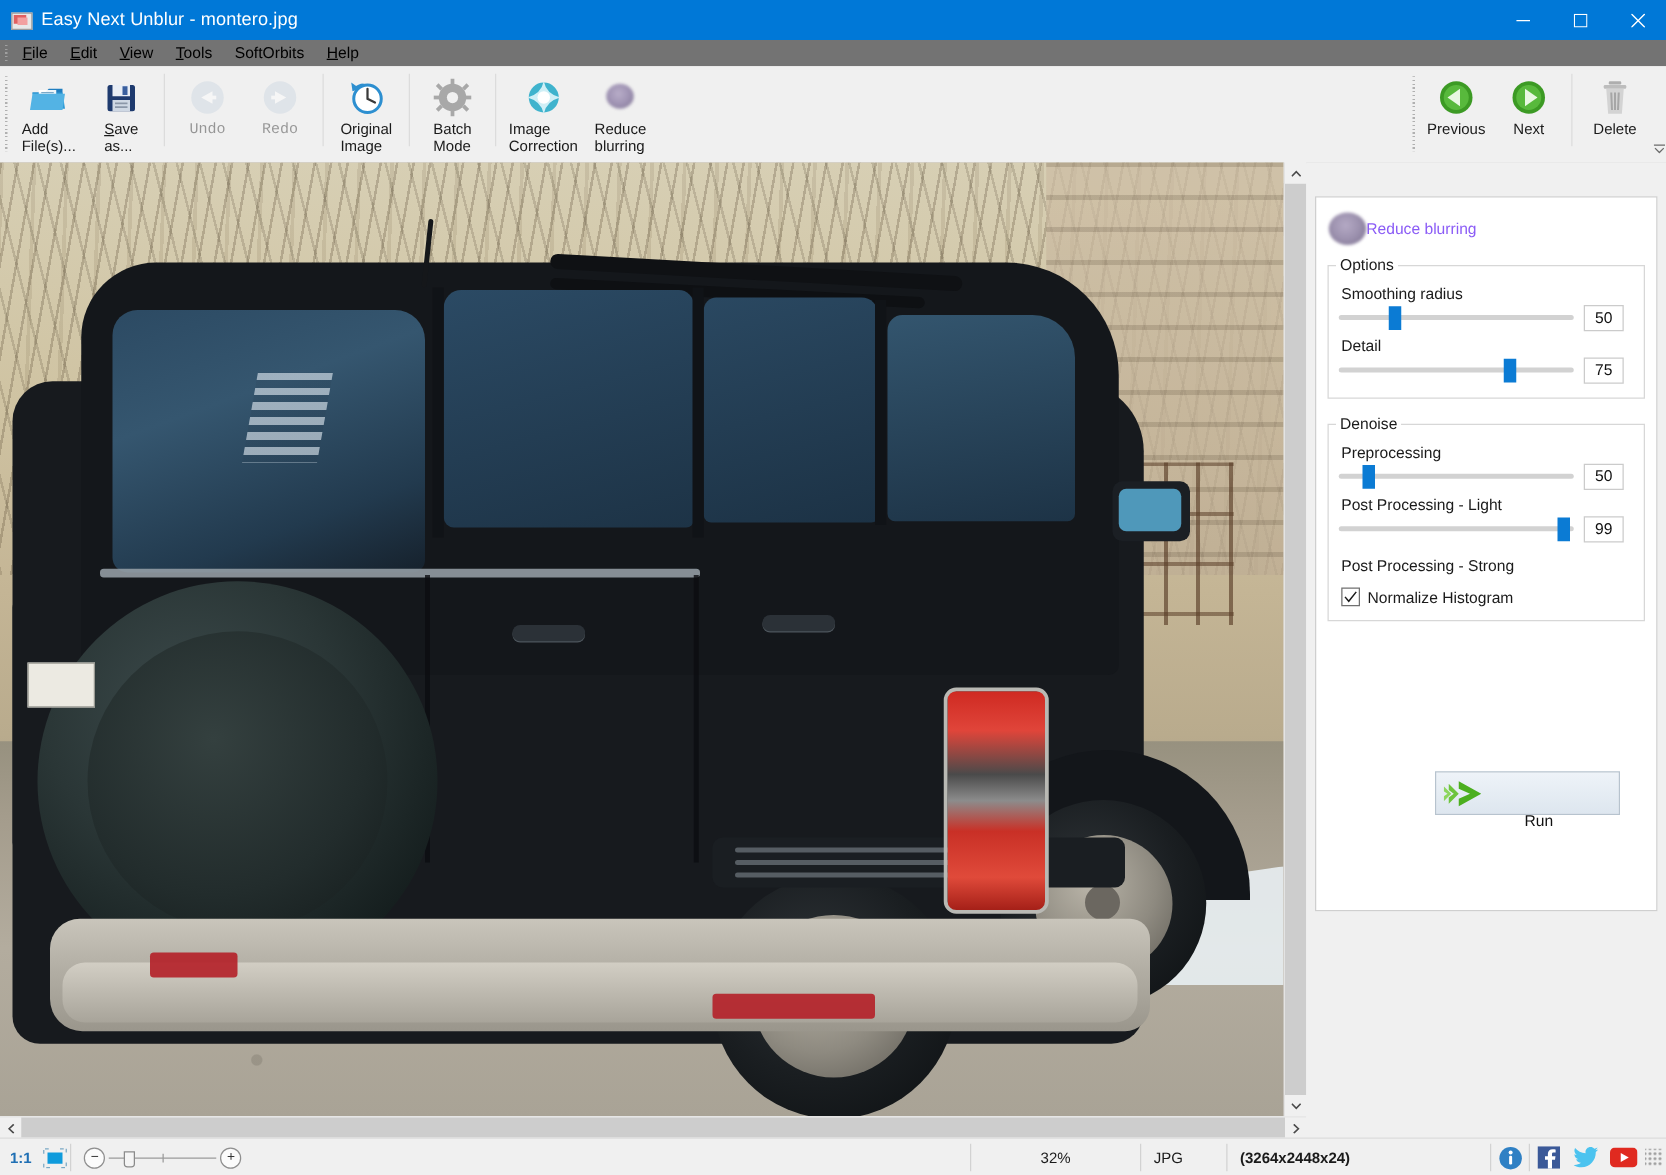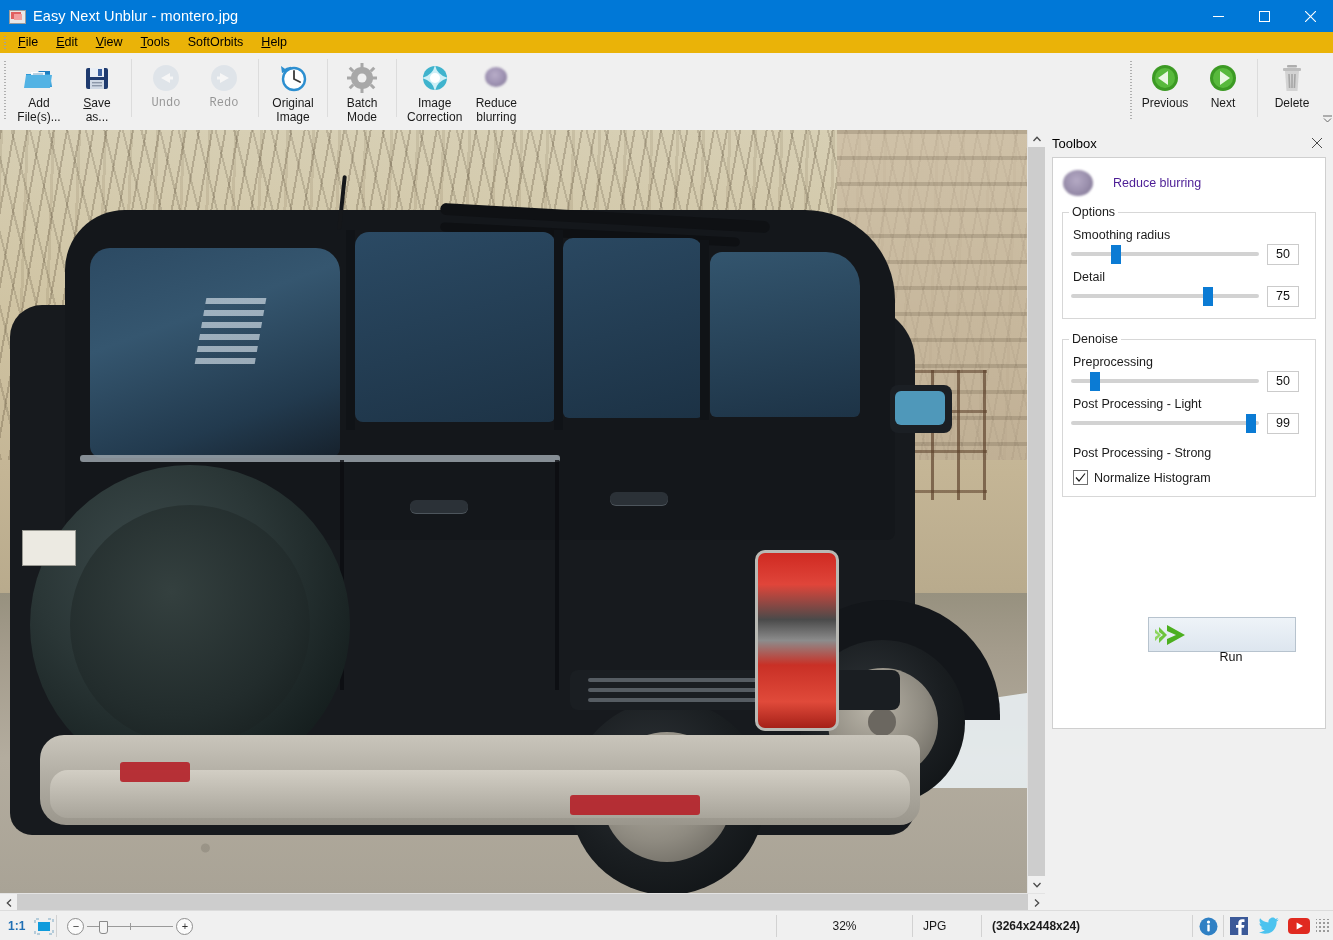--- a/index.html
+++ b/index.html
@@ -22,21 +22,21 @@
   .title-icon .ph{position:absolute;left:2px;top:4px;width:10px;height:7px;background:#e06060;}
   .title-icon .ph2{position:absolute;left:5px;top:6px;width:8px;height:6px;background:#f2a0a0;}
   .title-text{color:#ffffff;font-size:14.5px;letter-spacing:.1px;}
   .win-buttons{margin-left:auto;display:flex;height:32px;}
   .win-btn{width:46px;height:32px;display:flex;align-items:center;justify-content:center;color:#fff;}
   .win-btn svg{display:block;}
 
   
   .menubar{
     position:absolute;left:0;top:32px;width:1333px;height:21px;
-    background:#eab308;display:flex;align-items:center;
+    background:#737373;display:flex;align-items:center;
   }
   .menu-grip{width:9px;height:21px;display:flex;align-items:center;justify-content:center;}
   .menu-grip .d{width:2px;height:13px;background:transparent;
     background-image:repeating-linear-gradient(to bottom,#a0a0a0 0 1px,transparent 1px 3px);}
   .menu-item{padding:2px 9px 3px 9px;font-size:12.5px;color:#000;line-height:15px;cursor:default;}
   .menu-item u{text-decoration:underline;}
 
   
   .toolbar{
     position:absolute;left:0;top:53px;width:1333px;height:77px;
@@ -46,21 +46,21 @@
   .tb-grip{width:10px;height:70px;margin-top:3px;display:flex;align-items:center;justify-content:center;}
   .tb-grip .d{width:2px;height:60px;
     background-image:repeating-linear-gradient(to bottom,#b0b0b0 0 1px,transparent 1px 3px);}
   .tb-sep{width:1px;height:58px;background:#dcdcdc;margin:6px 5px 0 5px;}
   .tb-btn{
     min-width:48px;padding:5px 4px 2px 4px;margin-top:3px;
     display:flex;flex-direction:column;align-items:center;cursor:default;border:1px solid transparent;border-radius:2px;
   }
   .tb-btn.disabled{opacity:.42;font-family:Liberation Mono, monospace;}
   .tb-ico{width:32px;height:32px;position:relative;margin-bottom:3px;}
-  .tb-lbl{font-size:12px;color:#1a1a1a;text-align:center;line-height:13.5px;}
+  .tb-lbl{font-size:12px;color:#1a1a1a;text-align:left;line-height:13.5px;}
   .tb-lbl u{text-decoration:underline;}
   .tb-right{margin-left:auto;display:flex;align-items:flex-start;}
   .tb-overflow{width:12px;height:70px;display:flex;align-items:flex-end;justify-content:center;padding-bottom:4px;}
 
   
   .canvas-wrap{position:absolute;left:0;top:130px;width:1045px;height:780px;background:#fff;}
   .photo{position:absolute;left:0;top:0;width:1027px;height:763px;overflow:hidden;background:#b8b0a2;}
   .vscroll{
     position:absolute;right:0;top:0;width:17px;height:763px;background:#f0f0f0;border-left:1px solid #e3e3e3;
   }
@@ -162,21 +162,21 @@
   .tbx-head{height:26px;display:flex;align-items:center;padding:0 6px 0 7px;}
   .tbx-title{font-size:13px;color:#000;}
   .tbx-close{margin-left:auto;width:20px;height:20px;display:flex;align-items:center;justify-content:center;color:#333;cursor:default;}
   .tbx-body{
     position:absolute;left:7px;top:27px;width:272px;height:570px;background:#fff;border:1px solid #cfcfcf;
   }
   .op-head{display:flex;align-items:center;padding:12px 0 0 10px;}
   .blur-ico{width:30px;height:26px;border-radius:50%;
       background:radial-gradient(circle at 45% 40%, #b4a9c4 0%, #9e93b0 45%, #8d82a0 72%, rgba(141,130,160,.25) 100%);
       filter:blur(1.2px);}
-  .op-title{margin-left:20px;font-size:12.5px;color:#4c1d95;}
+  .op-title{font-size:12.5px;color:#8b5cf6;}
   .presets-row{display:flex;align-items:flex-start;padding:4px 10px 0 10px;}
   .sliders-ico{width:30px;height:34px;position:relative;margin-top:10px;flex:0 0 auto;}
   .presets-col{margin-left:20px;flex:1;}
   .fld-label{font-size:12.5px;color:#1b1b1b;margin-bottom:3px;}
   .combo{
     height:20px;background:#fff;border:1px solid #b4b4b4;display:flex;align-items:center;
     padding:0 0 0 6px;font-size:12.5px;color:#111;position:relative;cursor:default;
   }
   .combo .arrow{position:absolute;right:0;top:0;width:17px;height:18px;display:flex;align-items:center;justify-content:center;}
   fieldset.group{
@@ -534,28 +534,20 @@
       <div class="hs-thumb"></div>
       <div class="hs-arrow" style="right:0;">
         <svg width="6" height="8" viewBox="0 0 6 8">
             <path d="M1 0.5 L4.7 4 L1 7.5" stroke="#4a4a4a" stroke-width="1.3" fill="none"></path>
           </svg>
       </div>
     </div>
   </div>
 
   <div class="toolbox">
-    <div class="tbx-head">
-      <div class="tbx-title">Toolbox</div>
-      <div class="tbx-close">
-        <svg width="10" height="10" viewBox="0 0 10 10">
-            <path d="M0 0 L10 10 M10 0 L0 10" stroke="#4a4a4a" stroke-width="1"></path>
-          </svg>
-      </div>
-    </div>
 
     <div class="tbx-body">
 
       <div class="op-head">
         <div class="blur-ico"></div>
         <div class="op-title">Reduce blurring</div>
       </div>
 
 
       <fieldset class="group">

